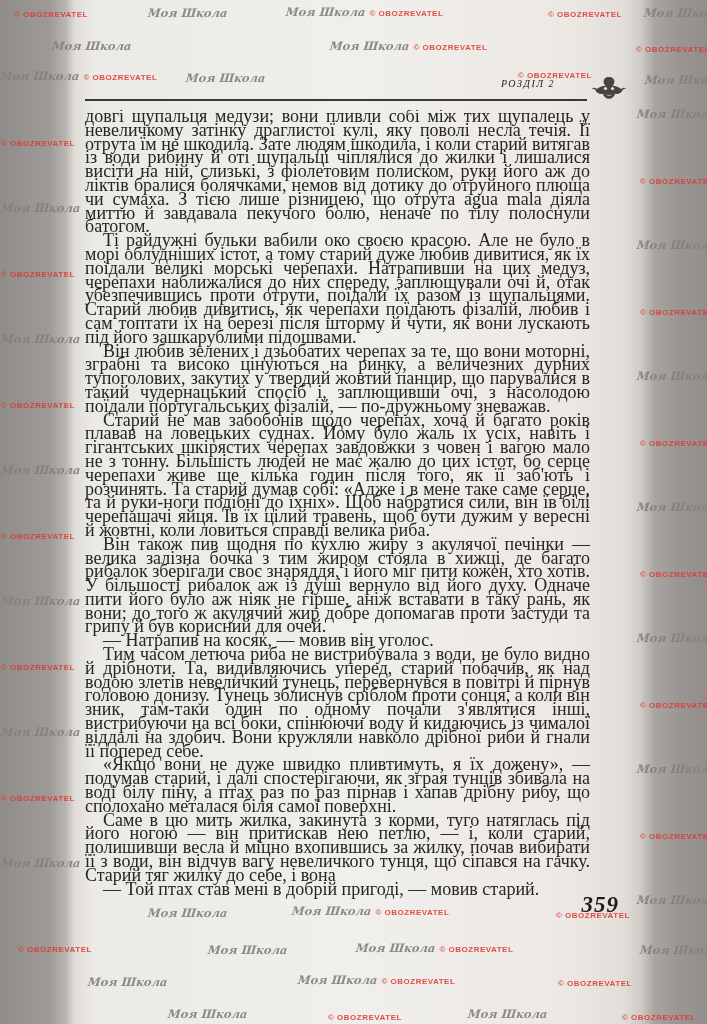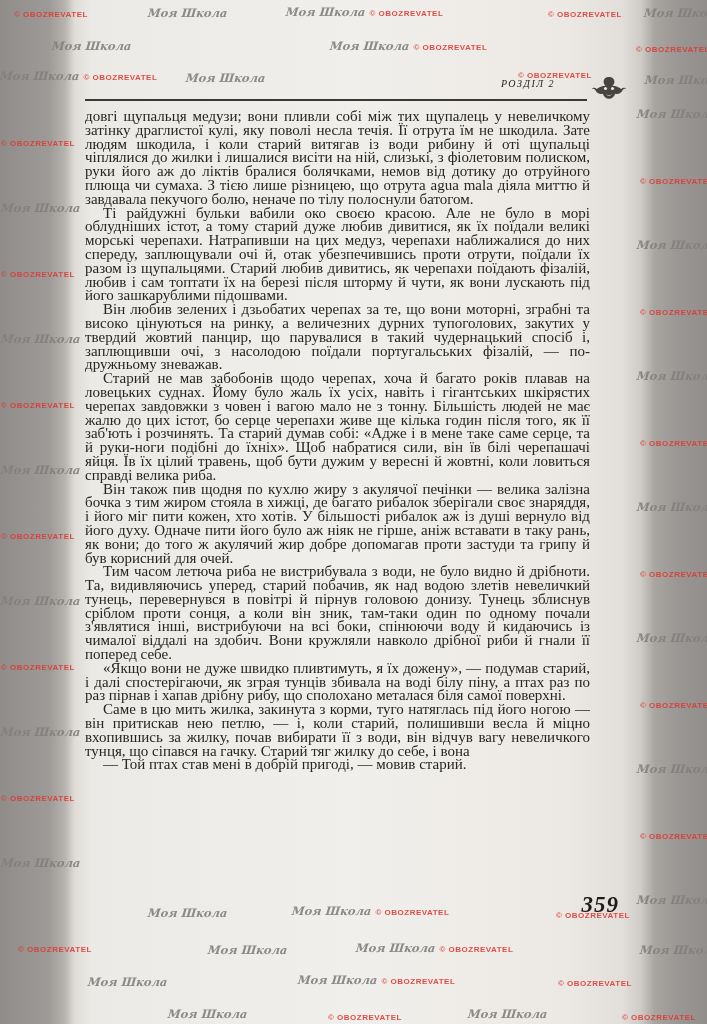--- a/index.html
+++ b/index.html
@@ -37,21 +37,21 @@
   }
   .ornament{
     position:absolute;right:-4px;top:-4px;width:36px;height:34px;
   }
   .text{
     position:absolute;top:110px;left:17px;right:53px;height:792px;
     overflow:hidden;
     color:var(--ink);
   }
   .text p{
-    font-size:15px;line-height:13.8px;
+    font-size:18px;line-height:13.8px;
     text-align:justify;text-indent:18px;
   }
   .text p.cont{text-indent:0;}
   .pagenum{
     position:absolute;top:892px;right:24px;
     font-size:23px;font-weight:bold;font-style:italic;
     color:#1d1c18;letter-spacing:1px;text-align:center;
   }
   .wm-layer{position:absolute;inset:0;pointer-events:none;}
   .wm{
@@ -86,20 +86,21 @@
         <path fill="#e9e7e3" d="M15 20c1.8 1.6 4.2 1.6 6 0-1 2.4-5 2.4-6 0z"></path>
       </svg>
     </div>
 
     <div class="text">
         <p class="cont">довгі щупальця медузи; вони пливли собі між тих щупалець у невеличкому затінку драглистої кулі, яку поволі несла течія. Її отрута їм не шкодила. Зате людям шкодила, і коли старий витягав із води рибину й оті щупальці чіплялися до жилки і лишалися висіти на ній, слизькі, з фіолетовим полиском, руки його аж до ліктів бралися болячками, немов від дотику до отруйного плюща чи сумаха. З тією лише різницею, що отрута agua mala діяла миттю й завдавала пекучого болю, неначе по тілу полоснули батогом.</p>
         <p>Ті райдужні бульки вабили око своєю красою. Але не було в морі облудніших істот, а тому старий дуже любив дивитися, як їх поїдали великі морські черепахи. Натрапивши на цих медуз, черепахи наближалися до них спереду, заплющували очі й, отак убезпечившись проти отрути, поїдали їх разом із щупальцями. Старий любив дивитись, як черепахи поїдають фізалій, любив і сам топтати їх на березі після шторму й чути, як вони лускають під його зашкарублими підошвами.</p>
         <p>Він любив зелених і дзьобатих черепах за те, що вони моторні, зграбні та високо цінуються на ринку, а величезних дурних тупоголових, закутих у твердий жовтий панцир, що парувалися в такий чудернацький спосіб і, заплющивши очі, з насолодою поїдали португальських фізалій, — по-дружньому зневажав.</p>
         <p>Старий не мав забобонів щодо черепах, хоча й багато років плавав на ловецьких суднах. Йому було жаль їх усіх, навіть і гігантських шкірястих черепах завдовжки з човен і вагою мало не з тонну. Більшість людей не має жалю до цих істот, бо серце черепахи живе ще кілька годин після того, як її заб'ють і розчинять. Та старий думав собі: «Адже і в мене таке саме серце, та й руки-ноги подібні до їхніх». Щоб набратися сили, він їв білі черепашачі яйця. Їв їх цілий травень, щоб бути дужим у вересні й жовтні, коли ловиться справді велика риба.</p>
         <p>Він також пив щодня по кухлю жиру з акулячої печінки — велика залізна бочка з тим жиром стояла в хижці, де багато рибалок зберігали своє знаряддя, і його міг пити кожен, хто хотів. У більшості рибалок аж із душі вернуло від його духу. Одначе пити його було аж ніяк не гірше, аніж вставати в таку рань, як вони; до того ж акулячий жир добре допомагав проти застуди та грипу й був корисний для очей.</p>
+        <p>— Натрапив на косяк, — мовив він уголос.</p>
         <p>Тим часом летюча риба не вистрибувала з води, не було видно й дрібноти. Та, видивляючись уперед, старий побачив, як над водою злетів невеличкий тунець, перевернувся в повітрі й пірнув головою донизу. Тунець зблиснув сріблом проти сонця, а коли він зник, там-таки один по одному почали з'являтися інші, вистрибуючи на всі боки, спінюючи воду й кидаючись із чималої віддалі на здобич. Вони кружляли навколо дрібної риби й гнали її поперед себе.</p>
         <p>«Якщо вони не дуже швидко пливтимуть, я їх дожену», — подумав старий, і далі спостерігаючи, як зграя тунців збивала на воді білу піну, а птах раз по раз пірнав і хапав дрібну рибу, що сполохано металася біля самої поверхні.</p>
         <p>Саме в цю мить жилка, закинута з корми, туго натяглась під його ногою — він притискав нею петлю, — і, коли старий, полишивши весла й міцно вхопившись за жилку, почав вибирати її з води, він відчув вагу невеличкого тунця, що сіпався на гачку. Старий тяг жилку до себе, і вона</p>
         <p>— Той птах став мені в добрій пригоді, — мовив старий.</p>
       </div>
 
     <div class="pagenum">359</div>
 
   </div>
 

